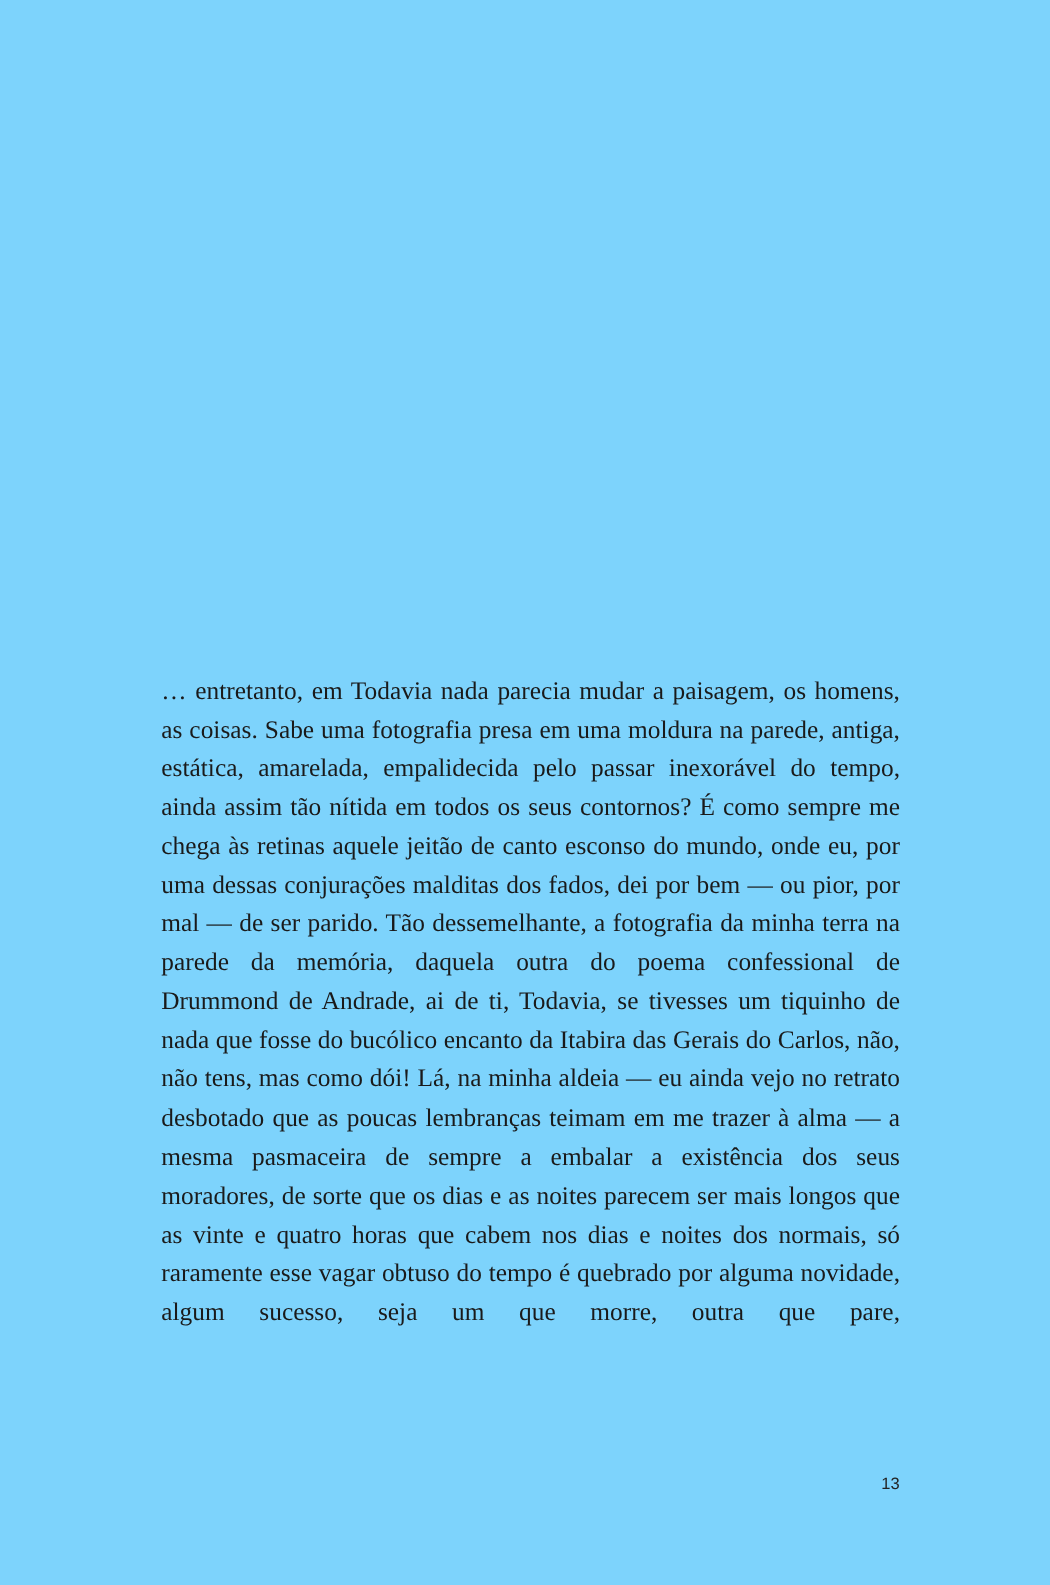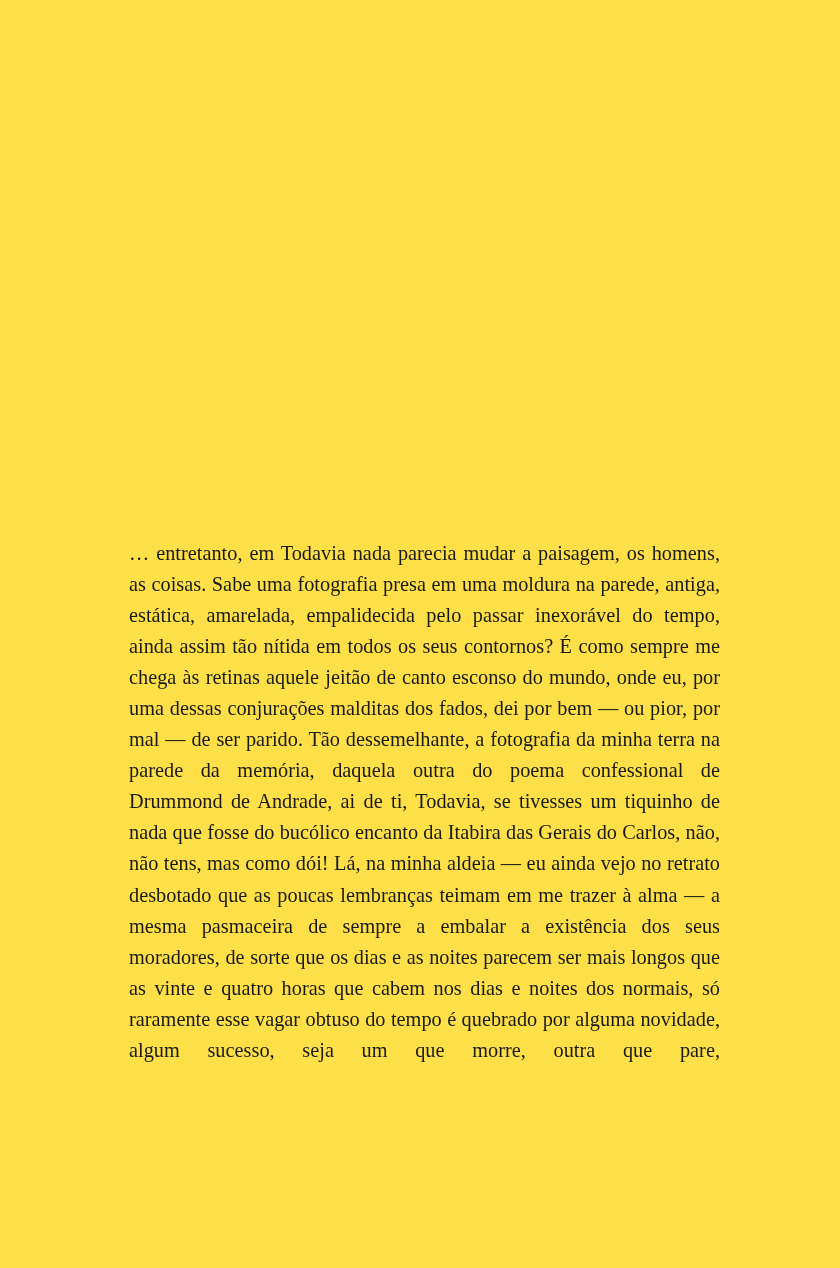--- a/index.html
+++ b/index.html
@@ -6,21 +6,21 @@
   html, body {
     margin: 0;
     padding: 0;
     background: #ffffff;
   }
 
   .page {
     position: relative;
     width: 840px;
     height: 1268px;
-    background: #fde047;
+    background: #7dd3fc;
     overflow: hidden;
     box-sizing: border-box;
   }
 
   
   .page-top-whitespace {
     position: absolute;
     top: 0;
     left: 0;
     width: 840px;
@@ -73,14 +73,15 @@
 <body>
 
 <div class="page">
 
   <div class="page-top-whitespace"></div>
 
   <div class="text-block">
     <p class="body-paragraph">… entretanto, em Todavia nada parecia mudar a paisagem, os homens, as coisas. Sabe uma fotografia presa em uma moldura na parede, antiga, estática, amarelada, empalidecida pelo passar inexorável do tempo, ainda assim tão nítida em todos os seus contornos? É como sempre me chega às retinas aquele jeitão de canto esconso do mundo, onde eu, por uma dessas conjurações malditas dos fados, dei por bem — ou pior, por mal — de ser parido. Tão dessemelhante, a fotografia da minha terra na parede da memória, daquela outra do poema confessional de Drummond de Andrade, ai de ti, Todavia, se tivesses um tiquinho de nada que fosse do bucólico encanto da Itabira das Gerais do Carlos, não, não tens, mas como dói! Lá, na minha aldeia — eu ainda vejo no retrato desbotado que as poucas lembranças teimam em me trazer à alma — a mesma pasmaceira de sempre a embalar a existência dos seus moradores, de sorte que os dias e as noites parecem ser mais longos que as vinte e quatro horas que cabem nos dias e noites dos normais, só raramente esse vagar obtuso do tempo é quebrado por alguma novidade, algum sucesso, seja um que morre, outra que pare,</p>
   </div>
 
+  <div class="folio">13</div>
 
 </div>
 
 </body></html>

